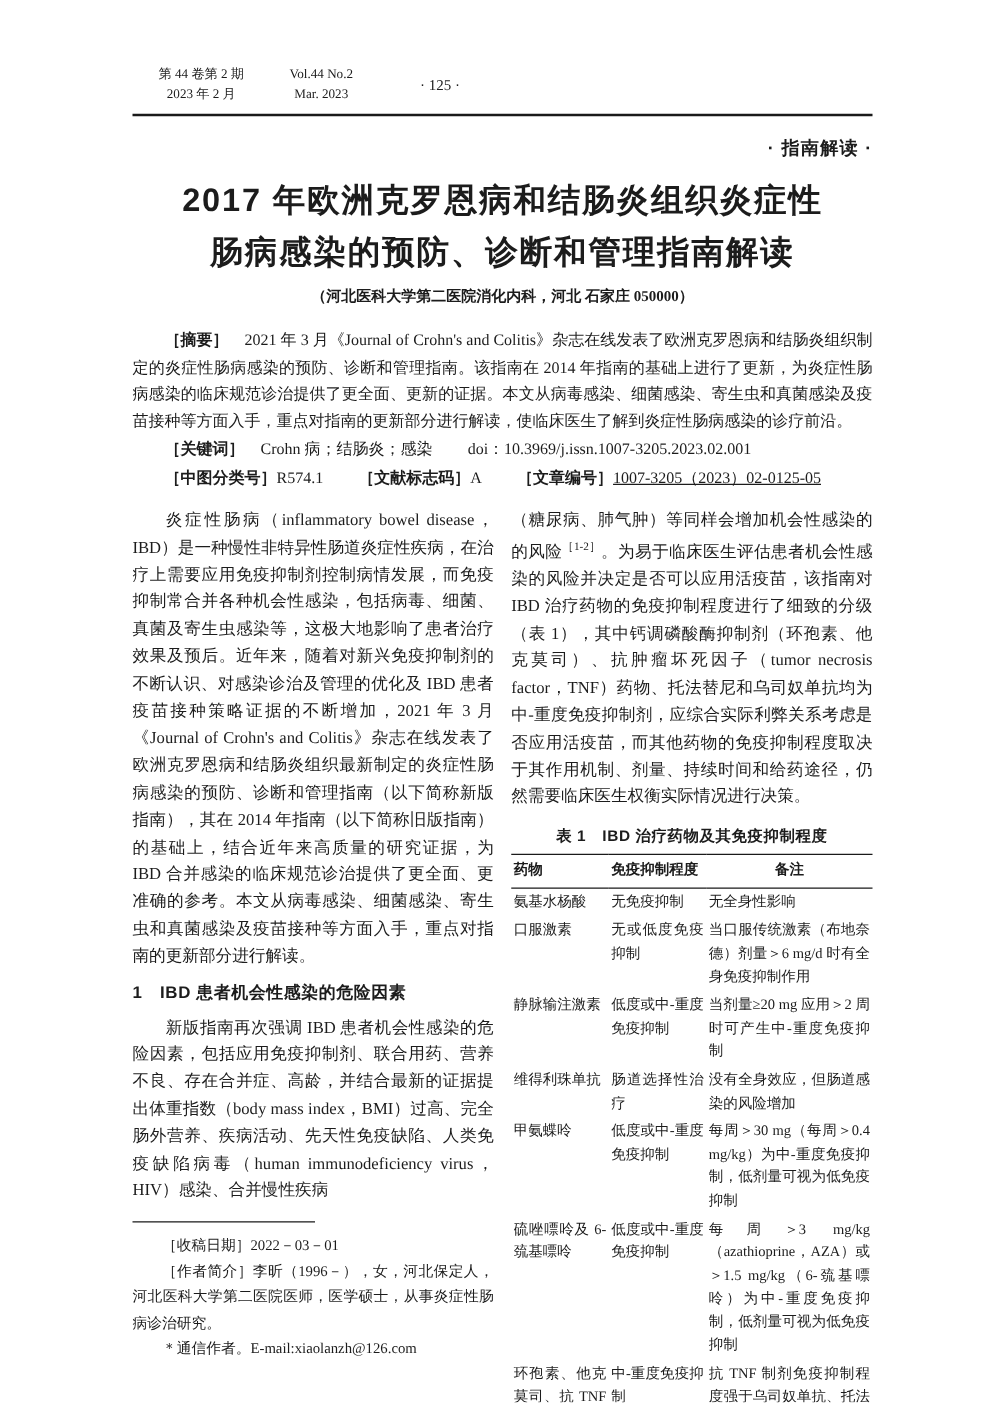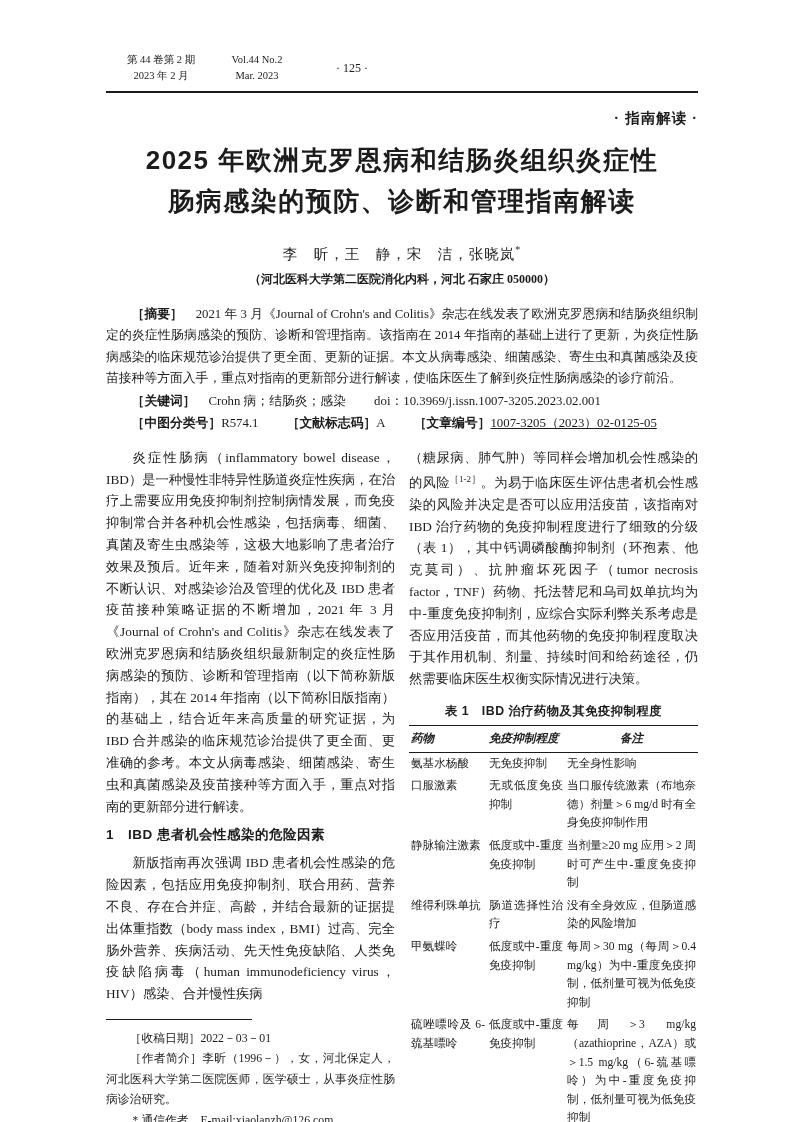--- a/index.html
+++ b/index.html
@@ -72,21 +72,20 @@
   }
   table.t1{
     width:100%;border-collapse:collapse;
     border-top:1.6px solid #1a1a1a;border-bottom:1.6px solid #1a1a1a;
     font-size:11.6px;line-height:18.6px;
   }
   table.t1 th{
     font-weight:700;padding:3px 2px 4px 2px;
     border-bottom:1.1px solid #1a1a1a;text-align:left;vertical-align:middle;
     font-family:"Liberation Sans","DejaVu Sans",sans-serif;
-    font-style:italic;
   }
   table.t1 th.c{text-align:center;}
   table.t1 td{padding:2px 2px;vertical-align:top;text-align:justify;}
   table.t1 col.c-drug{width:27%;}
   table.t1 col.c-level{width:27%;}
   table.t1 col.c-note{width:46%;}
 </style>
 </head>
 <body>
 
@@ -101,27 +100,24 @@
       <div>Vol.44  No.2</div>
       <div>Mar.  2023</div>
     </div>
     <div class="jh-page">· 125 ·</div>
   </header>
   <div class="jh-rule"></div>
 
   <div class="column-tag">· 指南解读 ·</div>
 
   <h1 class="title">
-    <span>2025 年欧洲克罗恩病和结肠炎组织炎症性</span><br>
+    <span>2017 年欧洲克罗恩病和结肠炎组织炎症性</span><br>
     <span>肠病感染的预防、诊断和管理指南解读</span>
   </h1>
 
-  <div class="authors">
-    <span>李　昕，王　静，宋　洁，张晓岚</span><sup>*</sup>
-  </div>
   <div class="affiliation">（河北医科大学第二医院消化内科，河北 石家庄 050000）</div>
 
   <div class="abstract-block">
     <p class="abstract">
       <span class="lbl">［摘要］</span><span>　2021 年 3 月《Journal of Crohn's and Colitis》杂志在线发表了欧洲克罗恩病和结肠炎组织制定的炎症性肠病感染的预防、诊断和管理指南。该指南在 2014 年指南的基础上进行了更新，为炎症性肠病感染的临床规范诊治提供了更全面、更新的证据。本文从病毒感染、细菌感染、寄生虫和真菌感染及疫苗接种等方面入手，重点对指南的更新部分进行解读，使临床医生了解到炎症性肠病感染的诊疗前沿。</span>
     </p>
     <p class="kw-line">
       <span class="lbl">［关键词］</span><span>　Crohn 病；结肠炎；感染</span><span class="doi">doi：10.3969/j.issn.1007-3205.2023.02.001</span>
     </p>
     <p class="meta-line">

